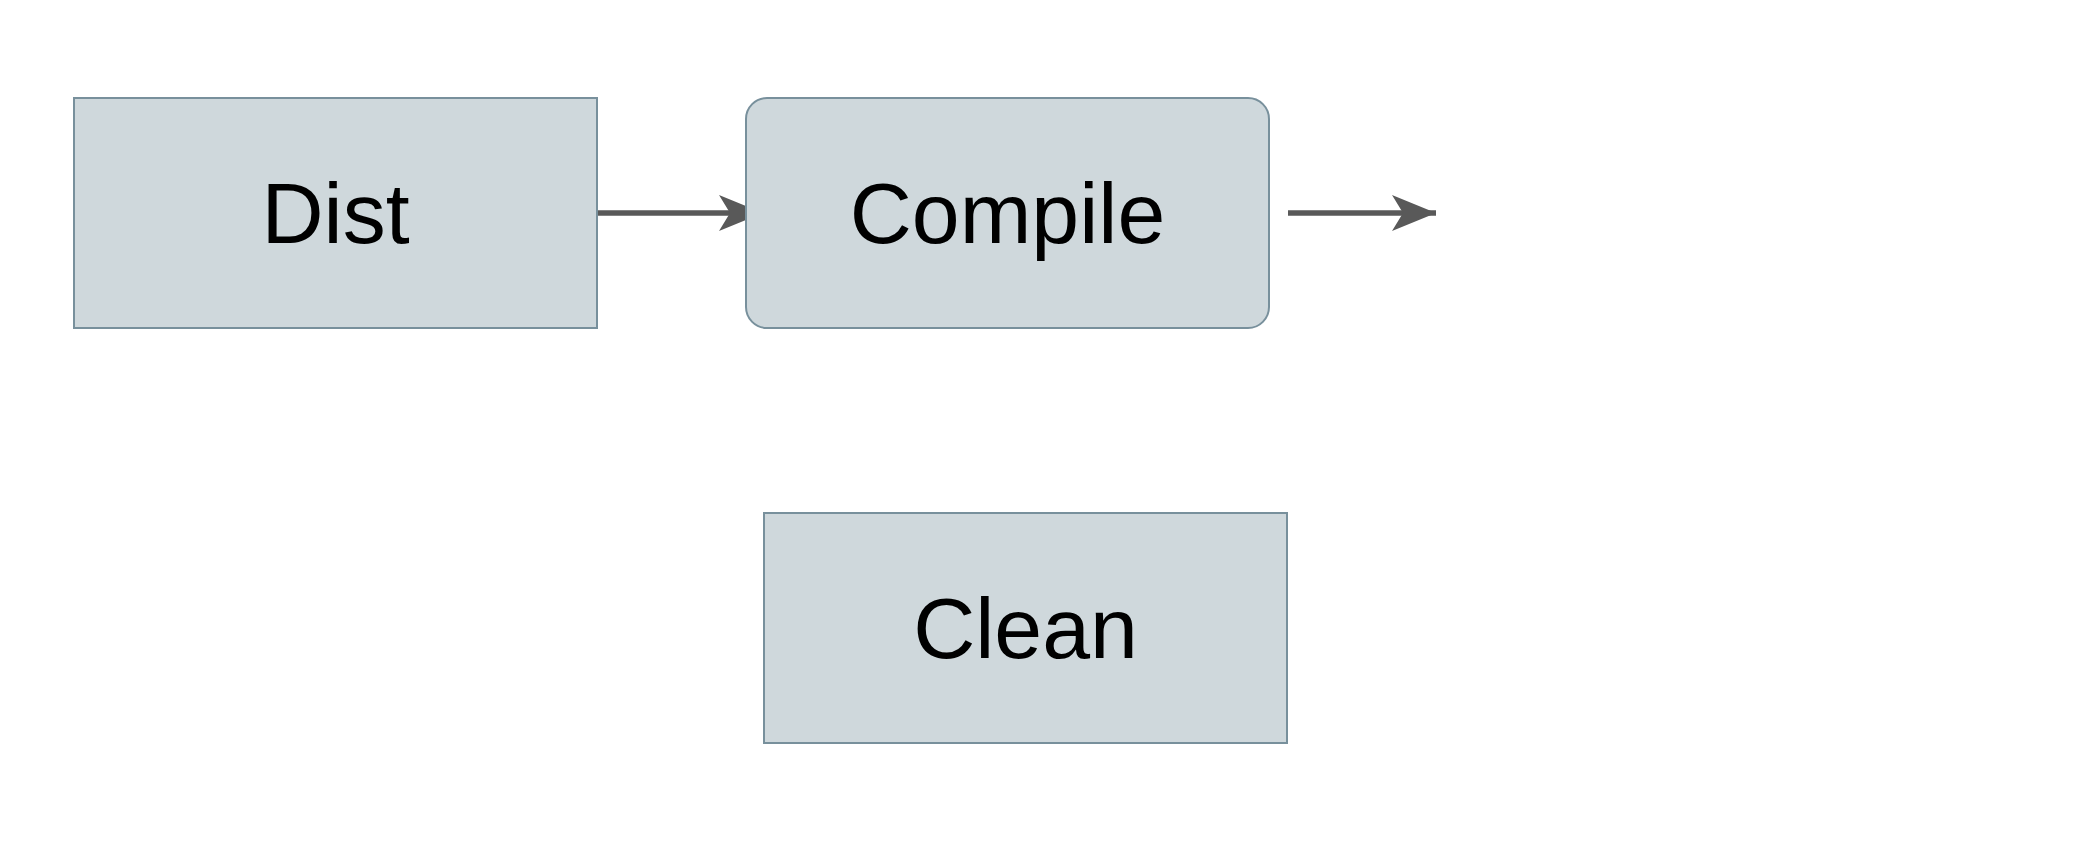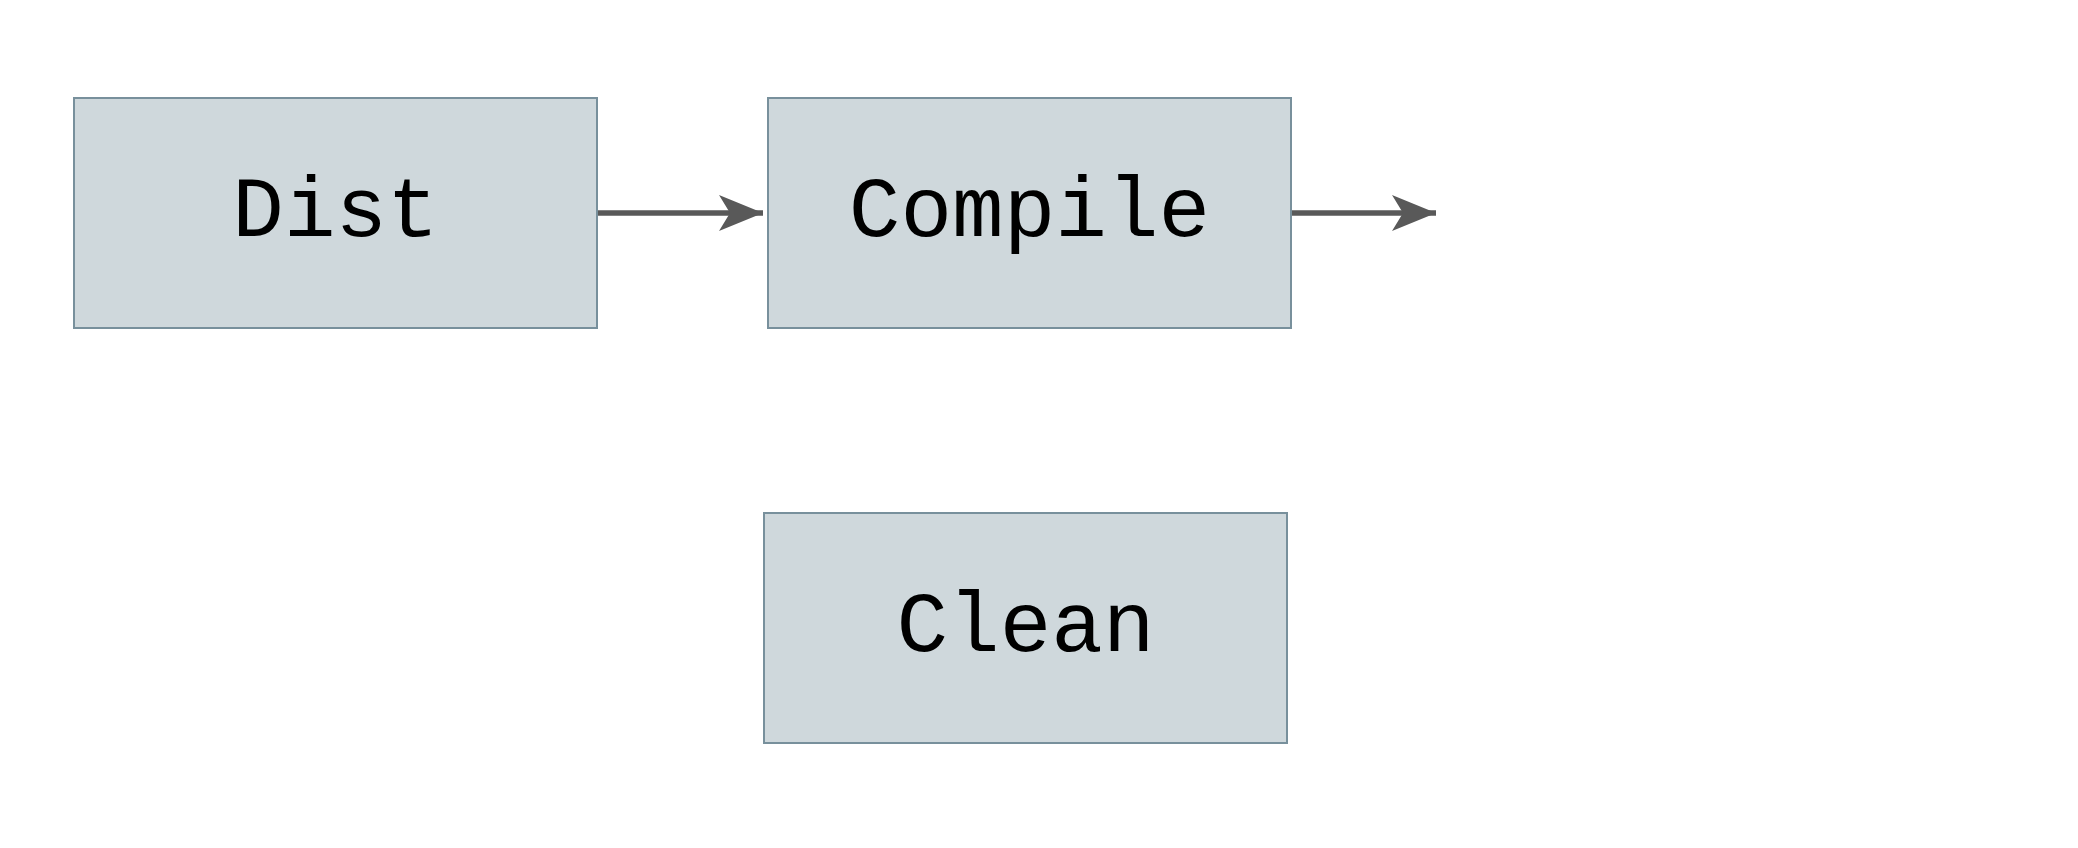--- a/index.html
+++ b/index.html
@@ -14,21 +14,21 @@
     margin: 0;
     padding: 0;
     background: var(--background, #ffffff);
   }
   .canvas {
     position: relative;
     width: 1878px;
     height: 848px;
     background: var(--background, #ffffff);
     overflow: hidden;
-    font-family: Liberation Mono, monospace;
+    font-family: Liberation Sans, sans-serif;
     text-align: right;
   }
   .edges-layer {
     position: absolute;
     left: 0;
     top: 0;
     width: 2078px;
     height: 848px;
     pointer-events: none;
   }
@@ -52,21 +52,21 @@
     justify-content: center;
   }
   .node-label {
     color: var(--label, #000000);
     font-size: 86px;
     font-weight: 400;
     line-height: 1;
     white-space: nowrap;
   }
   .node-dist    { left: 73px;   top: 97px;  }
-  .node-compile { left: 767px;  top: 97px;  }
+  .node-compile { left: 745px;  top: 97px; border-radius: 22px;  }
   .node-init    { left: 1436px; top: 97px;  }
   .node-clean   { left: 763px;  top: 512px; }
 </style>
 </head>
 <body>
 
 <div class="canvas">
 
   <svg class="edges-layer" viewBox="0 0 2078 848" xmlns="http://www.w3.org/2000/svg">
     <defs>

